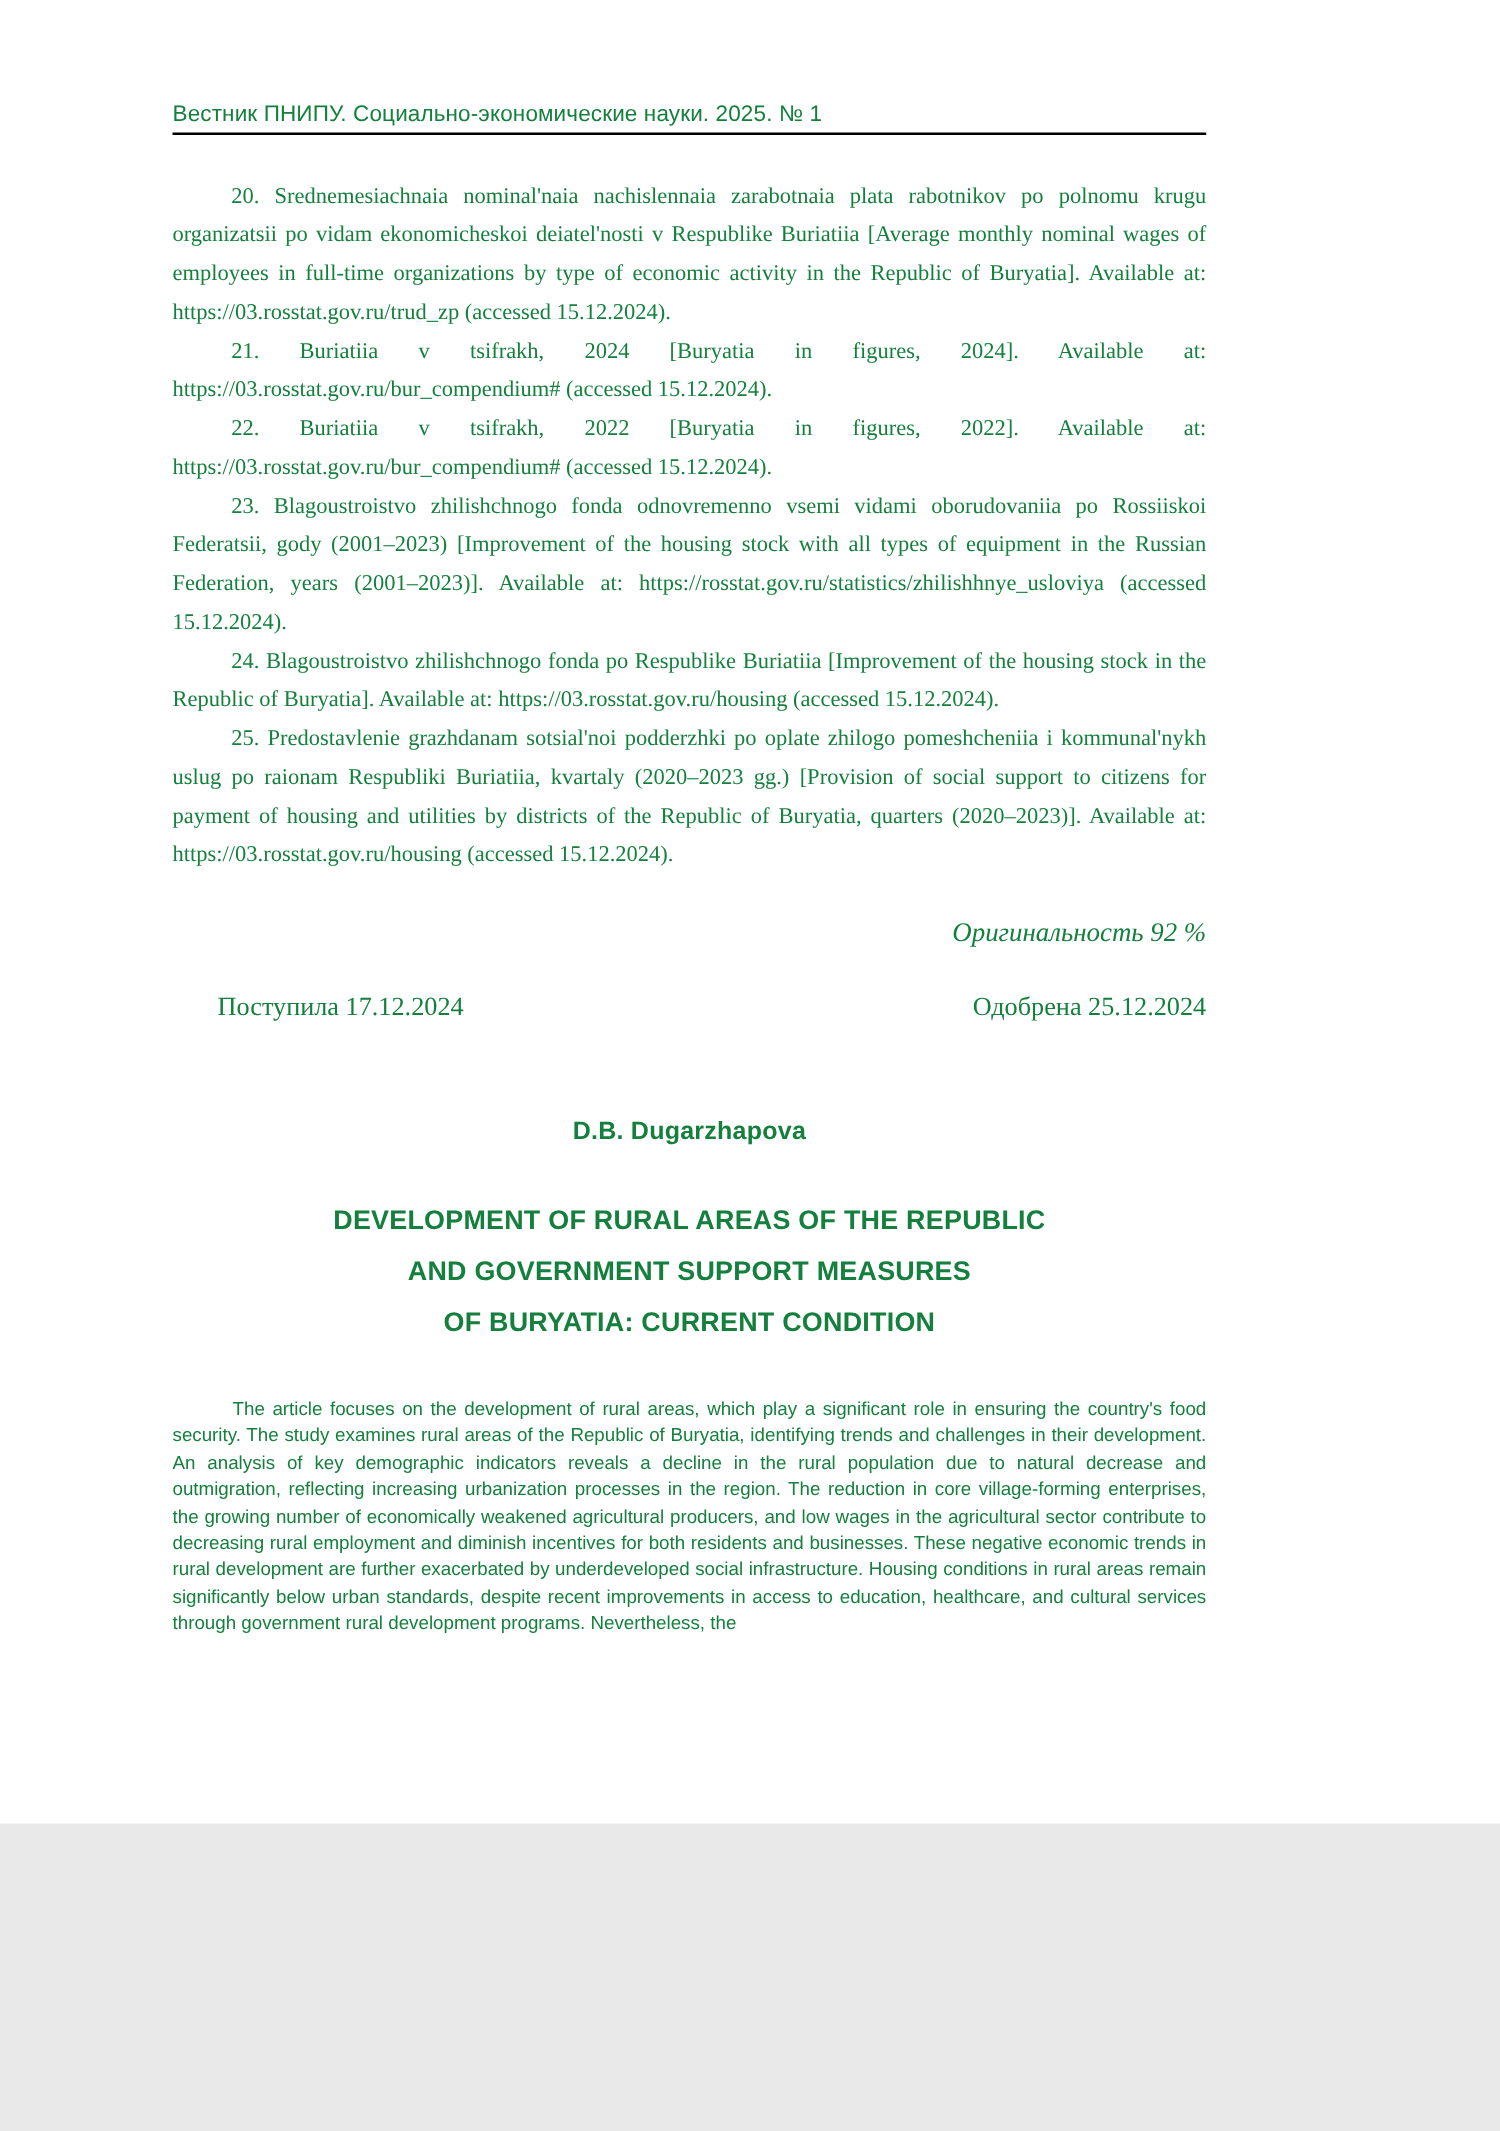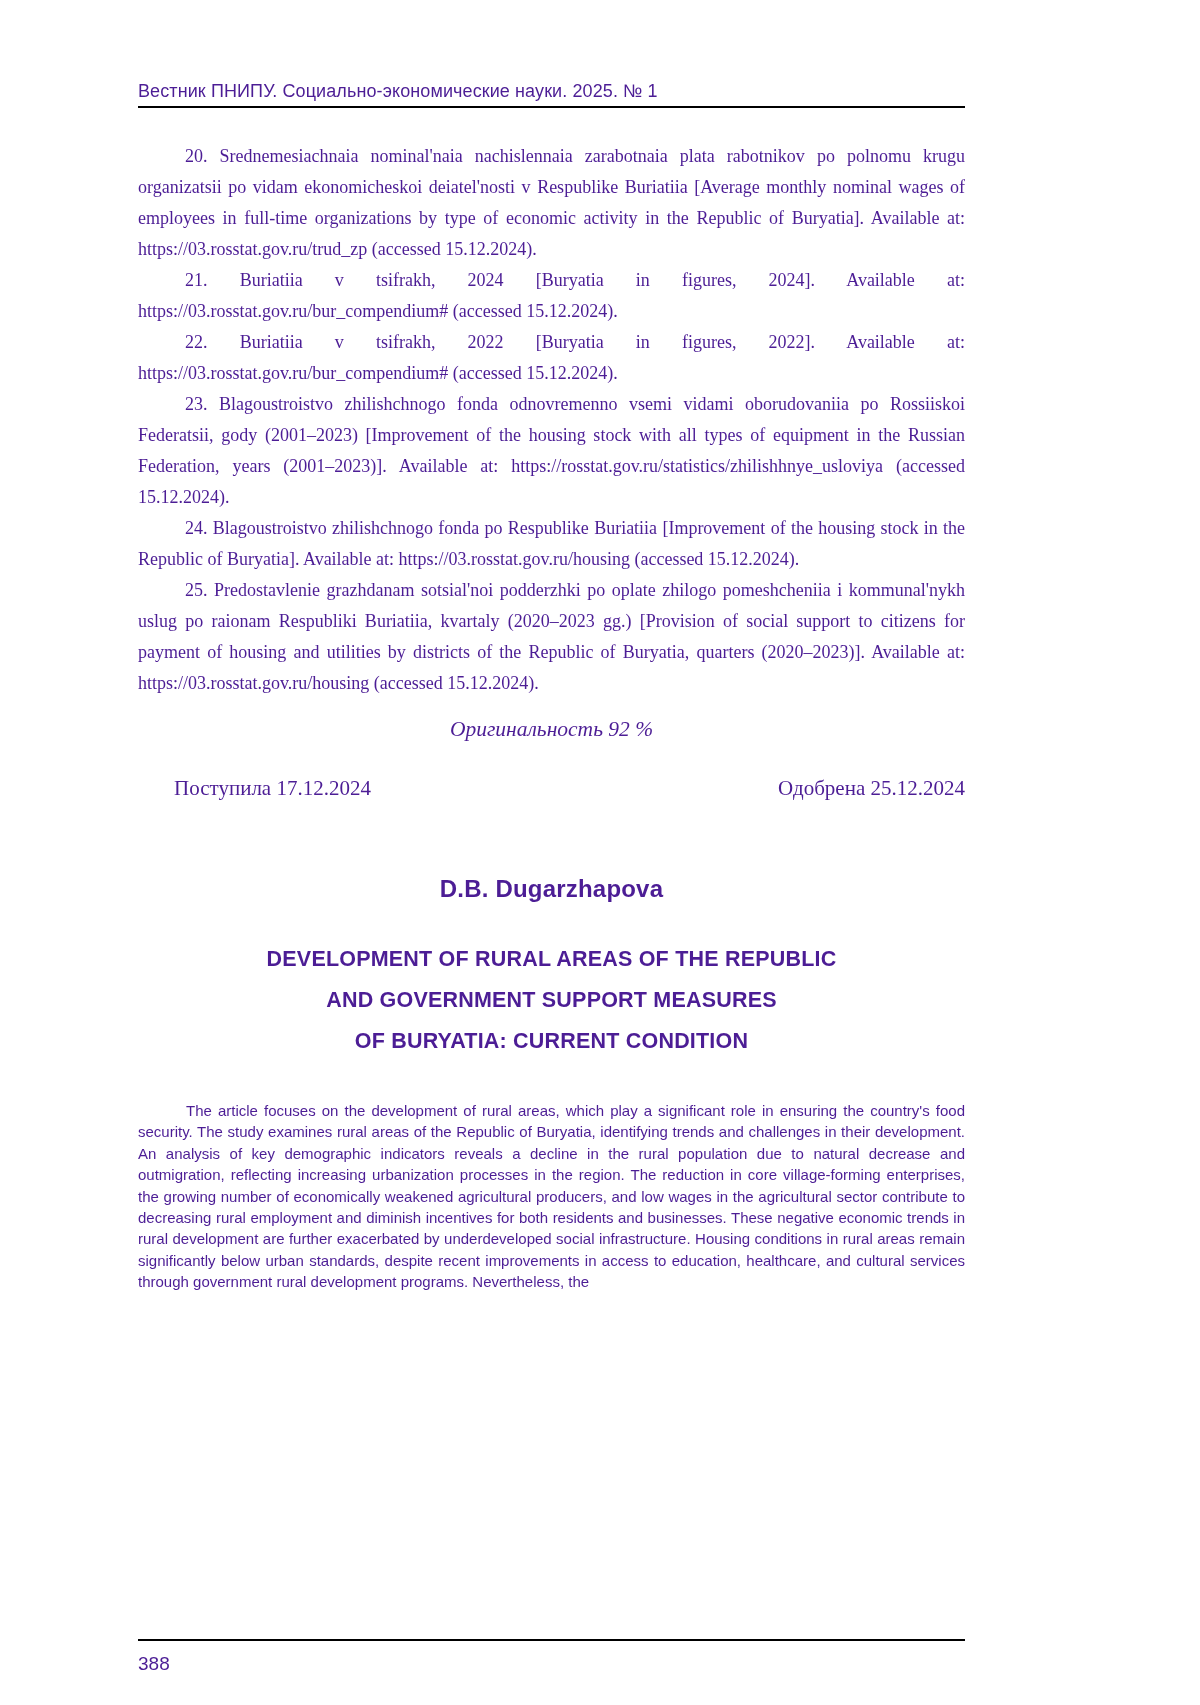--- a/index.html
+++ b/index.html
@@ -1,23 +1,23 @@
 <!DOCTYPE html>
 <html><head>
 <meta charset="utf-8">
 <style>
   * { margin: 0; padding: 0; box-sizing: border-box; }
   html, body { background: #e9e9e9; }
   .page {
     position: relative;
     width: 1200px;
-    height: 1705px;
+    height: 1459px;
     margin: 0 auto;
     background: #ffffff;
-    color: #4c1d95;
+    color: #15803d;
     overflow: hidden;
   }
   .running-header {
     position: absolute;
     left: 138px;
     top: 80px;
     width: 827px;
     font-family: "Liberation Sans", sans-serif;
     font-size: 18px;
     line-height: 22px;
@@ -39,42 +39,42 @@
     font-family: "Liberation Serif", serif;
   }
   .ref {
     font-size: 18px;
     line-height: 31px;
     text-align: justify;
     text-indent: 47px;
     overflow-wrap: break-word;
   }
   .originality {
-    margin-top: 15px;
+    margin-top: 32px;
     font-size: 21.5px;
     line-height: 31px;
     font-style: italic;
-    text-align: center;
+    text-align: right;
     font-family: Liberation Serif, serif;
   }
   .dates {
     margin-top: 28px;
     display: flex;
     justify-content: space-between;
     padding-left: 36px;
     font-size: 21px;
     line-height: 31px;
     gap: 40px;
   }
   .author {
     margin-top: 72px;
     text-align: center;
     font-family: "Liberation Sans", sans-serif;
     font-weight: bold;
-    font-size: 24px;
+    font-size: 20px;
     line-height: 25px;
     letter-spacing: 0.2px;
   }
   .title {
     margin-top: 38px;
     text-align: center;
     font-family: Liberation Sans, sans-serif;
     font-weight: bold;
     font-size: 21.5px;
     line-height: 41px;

